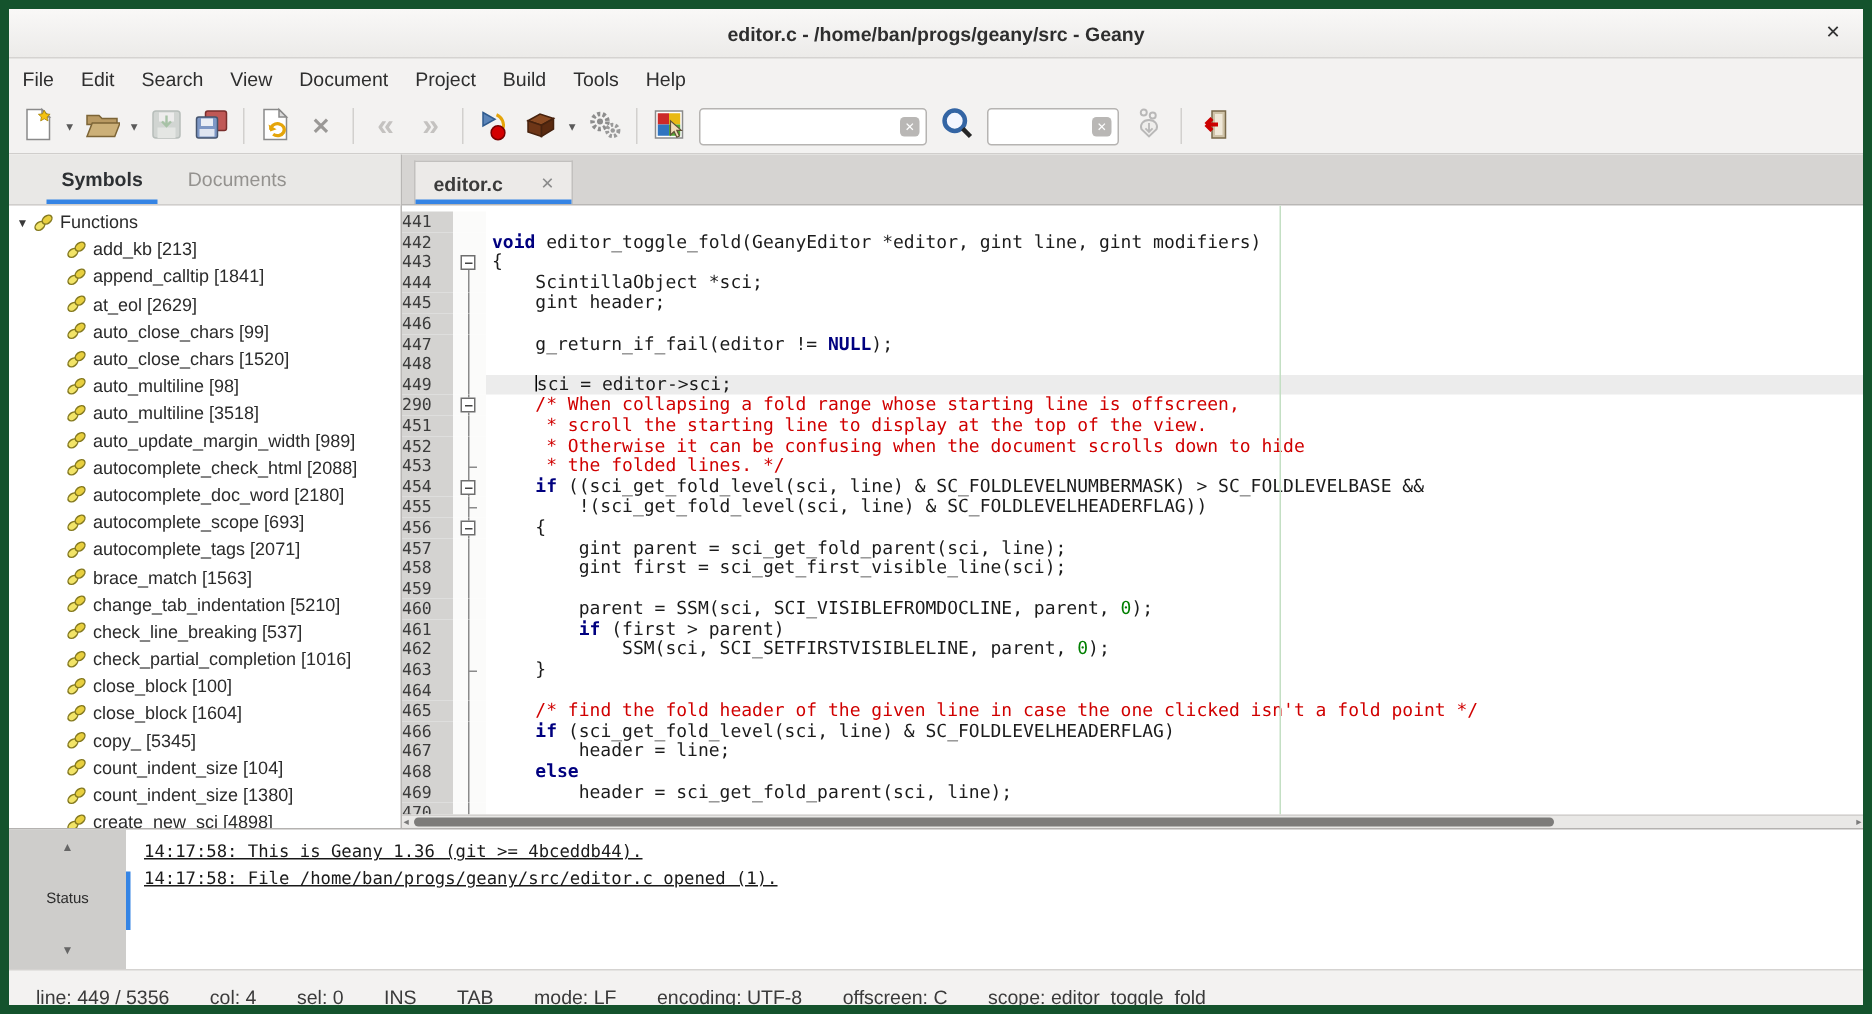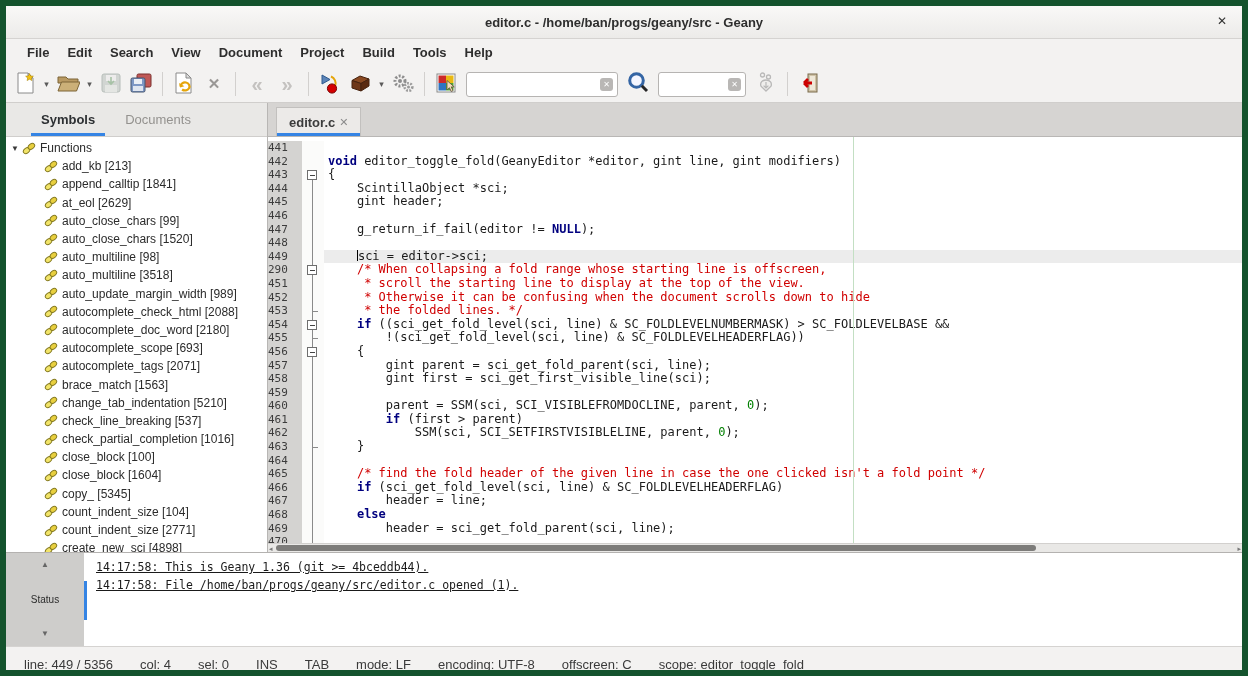--- a/index.html
+++ b/index.html
@@ -7,21 +7,21 @@
   #win { position:relative; width:1248px; height:676px; background:#f3f2f1;
          font-family:"Liberation Sans",sans-serif; overflow:hidden; border:6px solid #14532d; }
 
   
   .titlebar { height:33px; background:linear-gradient(#f9f8f7,#ecebe9); border-bottom:1px solid #d5d3d1;
               display:flex; align-items:center; justify-content:center; position:relative; }
   .title { font-size:13px; font-weight:bold; color:#2e2e2e; }
   .win-close { position:absolute; right:15px; top:9px; font-size:12px; color:#333; line-height:1; }
 
   
-  .menubar { height:27px; display:flex; align-items:center; padding-left:12px; background:#f3f2f1;font-weight:bold; }
+  .menubar { height:27px; display:flex; align-items:center; padding-left:0; background:#f3f2f1; }
   .menu-item { padding:4px 9px; font-size:13px; color:#2e2e2e; }
 
   
   .toolbar { height:37px; background:#f3f2f1; border-bottom:1px solid #d0cecc; display:flex; align-items:center; padding-left:4px; }
   .tb-btn { width:30px; height:28px; border:none; background:none; display:flex; align-items:center; justify-content:center; flex:none; }
   .tb-dd { width:13px; height:28px; border:none; background:none; font-size:9px; color:#5a5a5a; flex:none; padding:0; }
   .tb-sep { width:1px; height:24px; background:#d2d0ce; margin:0 6px; flex:none; }
   .tb-entry { position:relative; margin:0 5px; flex:none; }
   .tb-entry input { height:25px; border:1px solid #b6b4b2; border-radius:3px; background:#fff; padding:0 22px 0 6px; font-size:13px; outline:none; }
   .entry-clear { position:absolute; right:5px; top:6px; width:13px; height:13px; background:#b9b7b5; border-radius:3px;
@@ -41,21 +41,21 @@
   .tree { flex:1; overflow:hidden; padding-top:2px; }
   .tree-row { height:18.2px; display:flex; align-items:center; font-size:12px; color:#2b2b2b; white-space:nowrap; }
   .expander { width:11px; margin-left:5px; font-size:8px; color:#3a3a3a; flex:none; }
   .tree-row.child { padding-left:38px; }
   .link-ico { width:14px; height:13px; margin-right:4px; flex:none; }
 
   
   .editor { flex:1; min-width:0; display:flex; flex-direction:column; background:#fff; }
   .ed-tabs { height:34px; flex:none; background:#d6d4d2; border-bottom:1px solid #b9b7b5; display:flex; padding-left:8px; }
   .ed-tab { margin-top:4px; background:#eceae8; border:1px solid #c2c0be; border-bottom:none; padding:0 12px;
-            display:flex; align-items:center; gap:4px; font-size:13px; font-weight:bold; color:#3b3b3b; position:relative; }
+            display:flex; align-items:center; gap:25px; font-size:13px; font-weight:bold; color:#3b3b3b; position:relative; }
   .ed-tab::after { content:""; position:absolute; left:0; right:0; bottom:0; height:3px; background:#3584e4; }
   .tab-close { font-size:11px; color:#8c8c8c; font-weight:normal; }
   .ed-body { flex:1; position:relative; overflow:hidden; }
   .code-lines { position:absolute; left:0; top:0; right:12px; bottom:9px; overflow:hidden; padding-top:4px; background:#fff; }
   .code-row { height:13.6px; display:flex; font-family:"DejaVu Sans Mono",monospace; font-size:12px; line-height:13.6px; }
   .gutter { width:34px; flex:none; background:#d4d3d1; color:#3c3c3c; text-align:left; padding-right:5px; font-size:11px; line-height:13.6px; }
   .foldm { width:22px; flex:none; background:#fbfbfa; position:relative; }
   .fv { position:absolute; left:10px; top:0; bottom:0; width:1px; background:#8a8a8a; }
   .fv.half { top:7px; }
   .fbox { position:absolute; left:5px; top:2px; width:10px; height:10px; background:#fff; border:1px solid #6e6e6e; }
@@ -375,21 +375,21 @@
                 <ellipse cx="4.6" cy="8.6" rx="3.6" ry="2.5" transform="rotate(-38 4.6 8.6)" fill="#f2e468" stroke="#857a20"></ellipse>
                 <ellipse cx="9.4" cy="4.4" rx="3.6" ry="2.5" transform="rotate(-38 9.4 4.4)" fill="#e8cf3e" stroke="#857a20"></ellipse>
               </svg></span>
             <span>count_indent_size [104]</span>
           </div>
           <div class="tree-row child">
             <span class="link-ico"><svg width="14" height="13" viewBox="0 0 14 13">
                 <ellipse cx="4.6" cy="8.6" rx="3.6" ry="2.5" transform="rotate(-38 4.6 8.6)" fill="#f2e468" stroke="#857a20"></ellipse>
                 <ellipse cx="9.4" cy="4.4" rx="3.6" ry="2.5" transform="rotate(-38 9.4 4.4)" fill="#e8cf3e" stroke="#857a20"></ellipse>
               </svg></span>
-            <span>count_indent_size [2771]</span>
+            <span>count_indent_size [1380]</span>
           </div>
           <div class="tree-row child">
             <span class="link-ico"><svg width="14" height="13" viewBox="0 0 14 13">
                 <ellipse cx="4.6" cy="8.6" rx="3.6" ry="2.5" transform="rotate(-38 4.6 8.6)" fill="#f2e468" stroke="#857a20"></ellipse>
                 <ellipse cx="9.4" cy="4.4" rx="3.6" ry="2.5" transform="rotate(-38 9.4 4.4)" fill="#e8cf3e" stroke="#857a20"></ellipse>
               </svg></span>
             <span>create_new_sci [4898]</span>
           </div>
         </div>
     </div>

